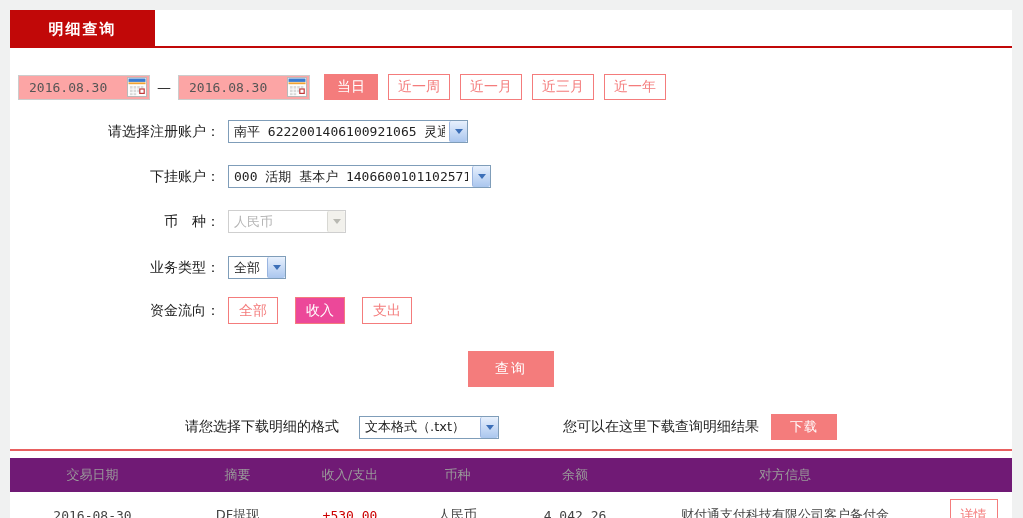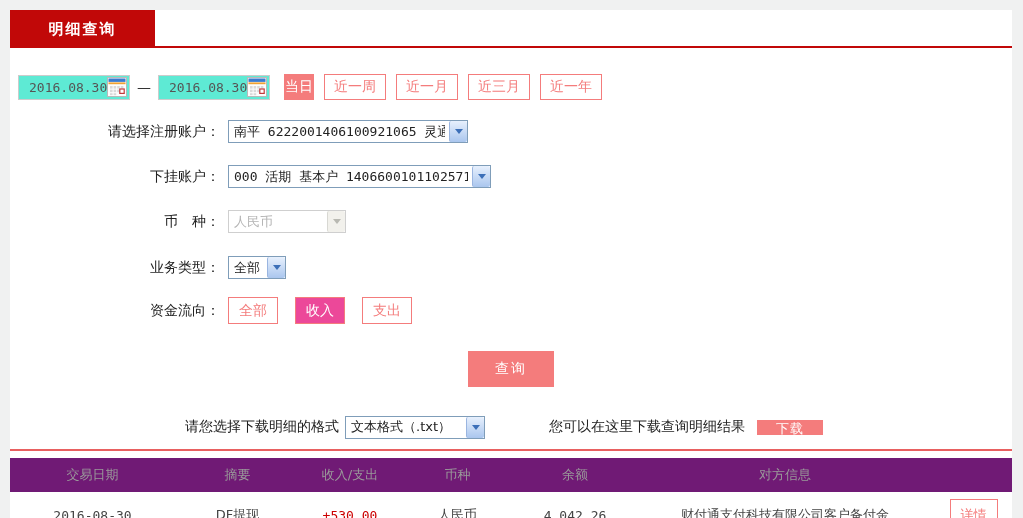--- a/index.html
+++ b/index.html
@@ -20,29 +20,29 @@
     width:145px; height:38px; background:#c10808; color:#fff;
     font-size:15px; font-weight:bold; letter-spacing:2px; cursor:pointer;
   }
   
   .form { padding-top:26px; }
   .frow { display:flex; align-items:center; margin-bottom:20px; }
   .flabel { width:210px; text-align:right; flex:none; color:#222; }
   .controls { display:flex; align-items:center; margin-left:8px; }
   
   .date-input {
-    width:112px; height:25px; border:1px solid #ccc; background:#5eead4;
+    width:132px; height:25px; border:1px solid #ccc; background:#fca5a5;
     display:flex; align-items:center; padding:0 2px 0 10px; cursor:text;
   }
   .date-text { flex:1; font-family:"DejaVu Sans Mono",monospace; font-size:13px; color:#555; }
   .cal-icon { width:20px; height:20px; flex:none; cursor:pointer; }
   .dash { margin:0 7px; color:#333; }
   
   .qbtn {
-    height:26px; padding:0 0; margin-left:8px;
+    height:26px; padding:0 12px; margin-left:8px;
     background:#fff; border:1px solid #f47c7c; color:#f47c7c;
     font-size:14px; font-family:inherit; cursor:pointer;
   }
   .qbtn.first { margin-left:14px; }
   .qbtn.filled { background:#f47c7c; color:#fff; border-color:#f47c7c; }
   .qbtn.wide { padding:0 9px; margin-left:10px; }
   
   .xp-select {
     height:23px; border:1px solid #7f9db9; background:#fff;
     display:flex; align-items:center; cursor:pointer;
@@ -76,24 +76,24 @@
   }
   .flowbtn.filled { background:#ec4899; color:#fff; }
   
   .qrow { display:flex; justify-content:center; margin:27px 0; }
   .query-btn {
     width:86px; height:36px; background:#f47c7c; border:none; color:#fff;
     font-size:14px; font-family:inherit; cursor:pointer; letter-spacing:2px;
   }
   
   .dlrow { display:flex; align-items:center; margin:0 0 9px 175px; height:26px; }
-  .dlrow .dlabel { color:#222; margin-right:6px; }
+  .dlrow .dlabel { color:#222; margin-right:20px; }
   .dl-hint { margin-left:64px; color:#222; }
   .dl-btn {
-    width:66px; height:15px; margin-left:12px;
+    width:66px; height:26px; margin-left:12px;
     background:#f47c7c; border:none; color:#fff;
     font-size:13px; font-family:inherit; cursor:pointer; letter-spacing:1px;
   }
   .divider { border-top:2px solid #e86060; }
   
   .tbl { width:100%; }
   .tr {
     display:grid;
     grid-template-columns:165px 125px 100px 115px 120px 300px 1fr;
     align-items:center;

